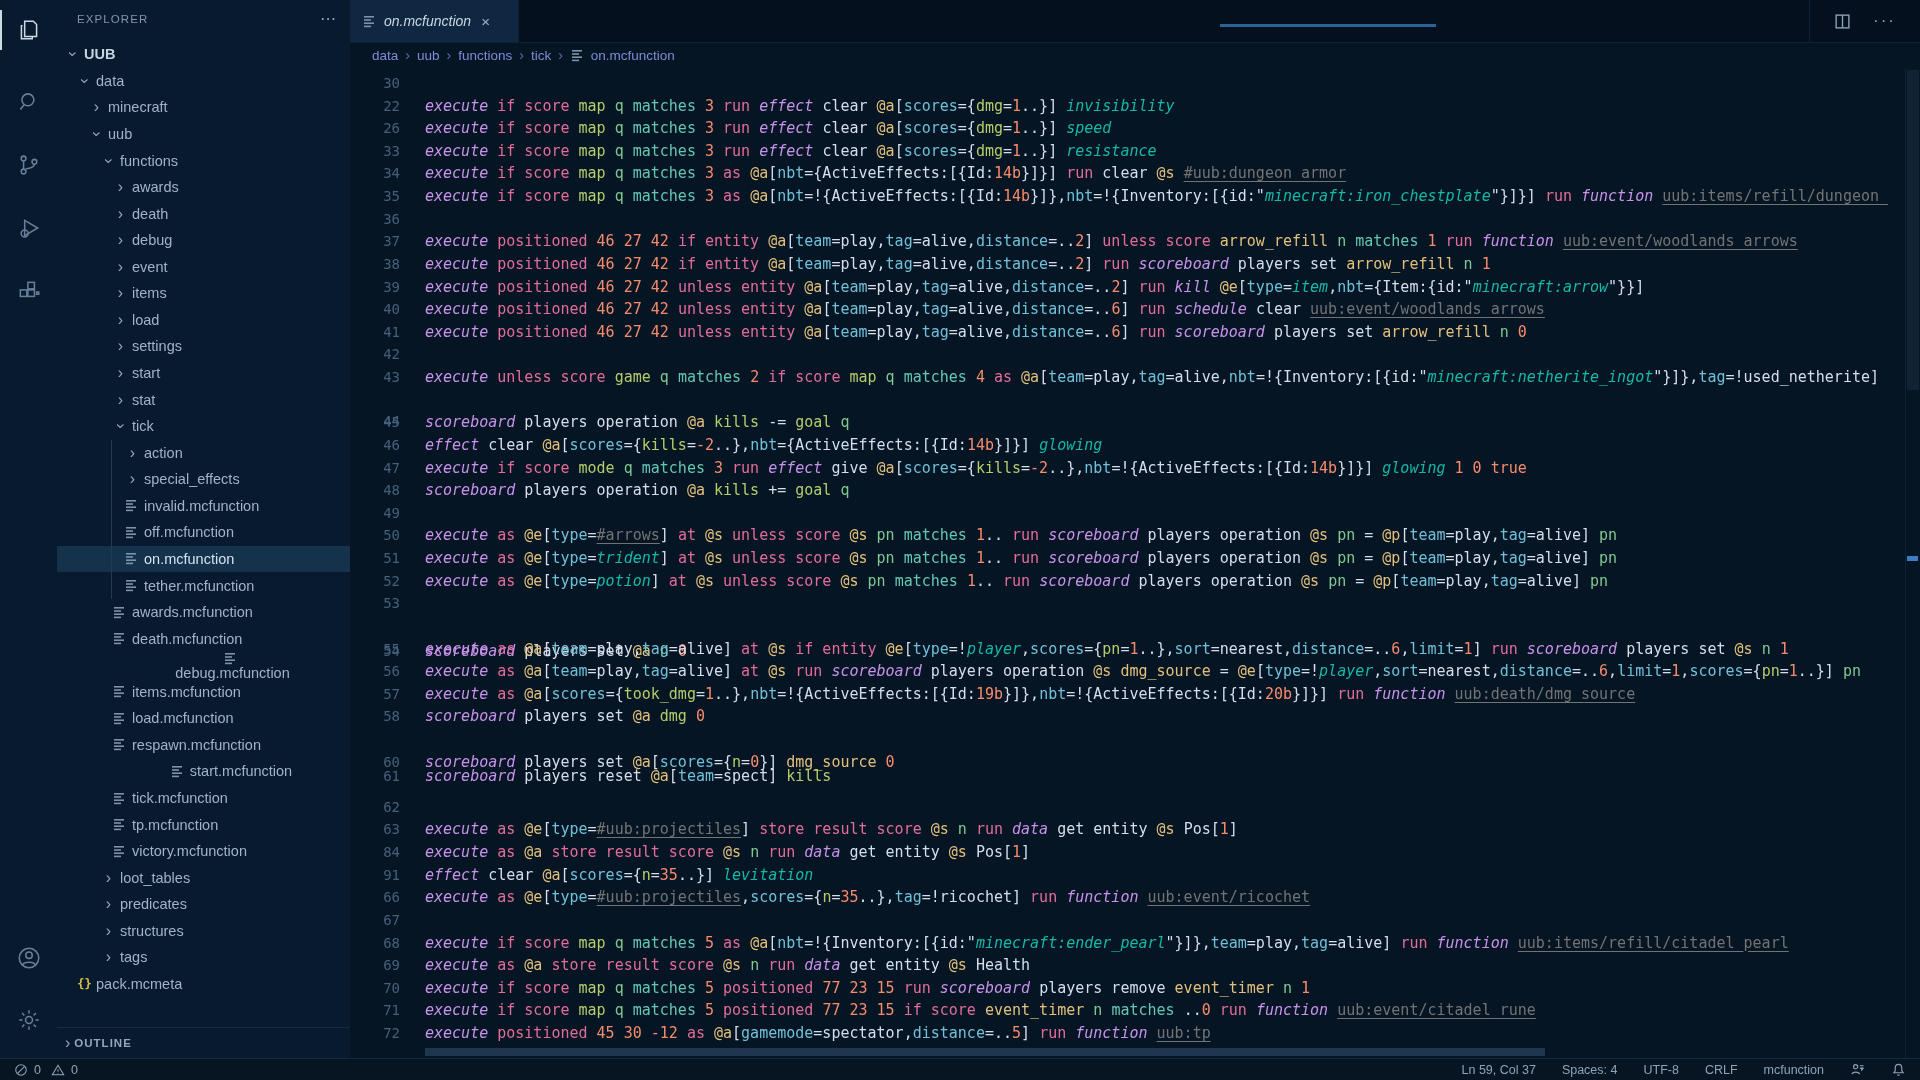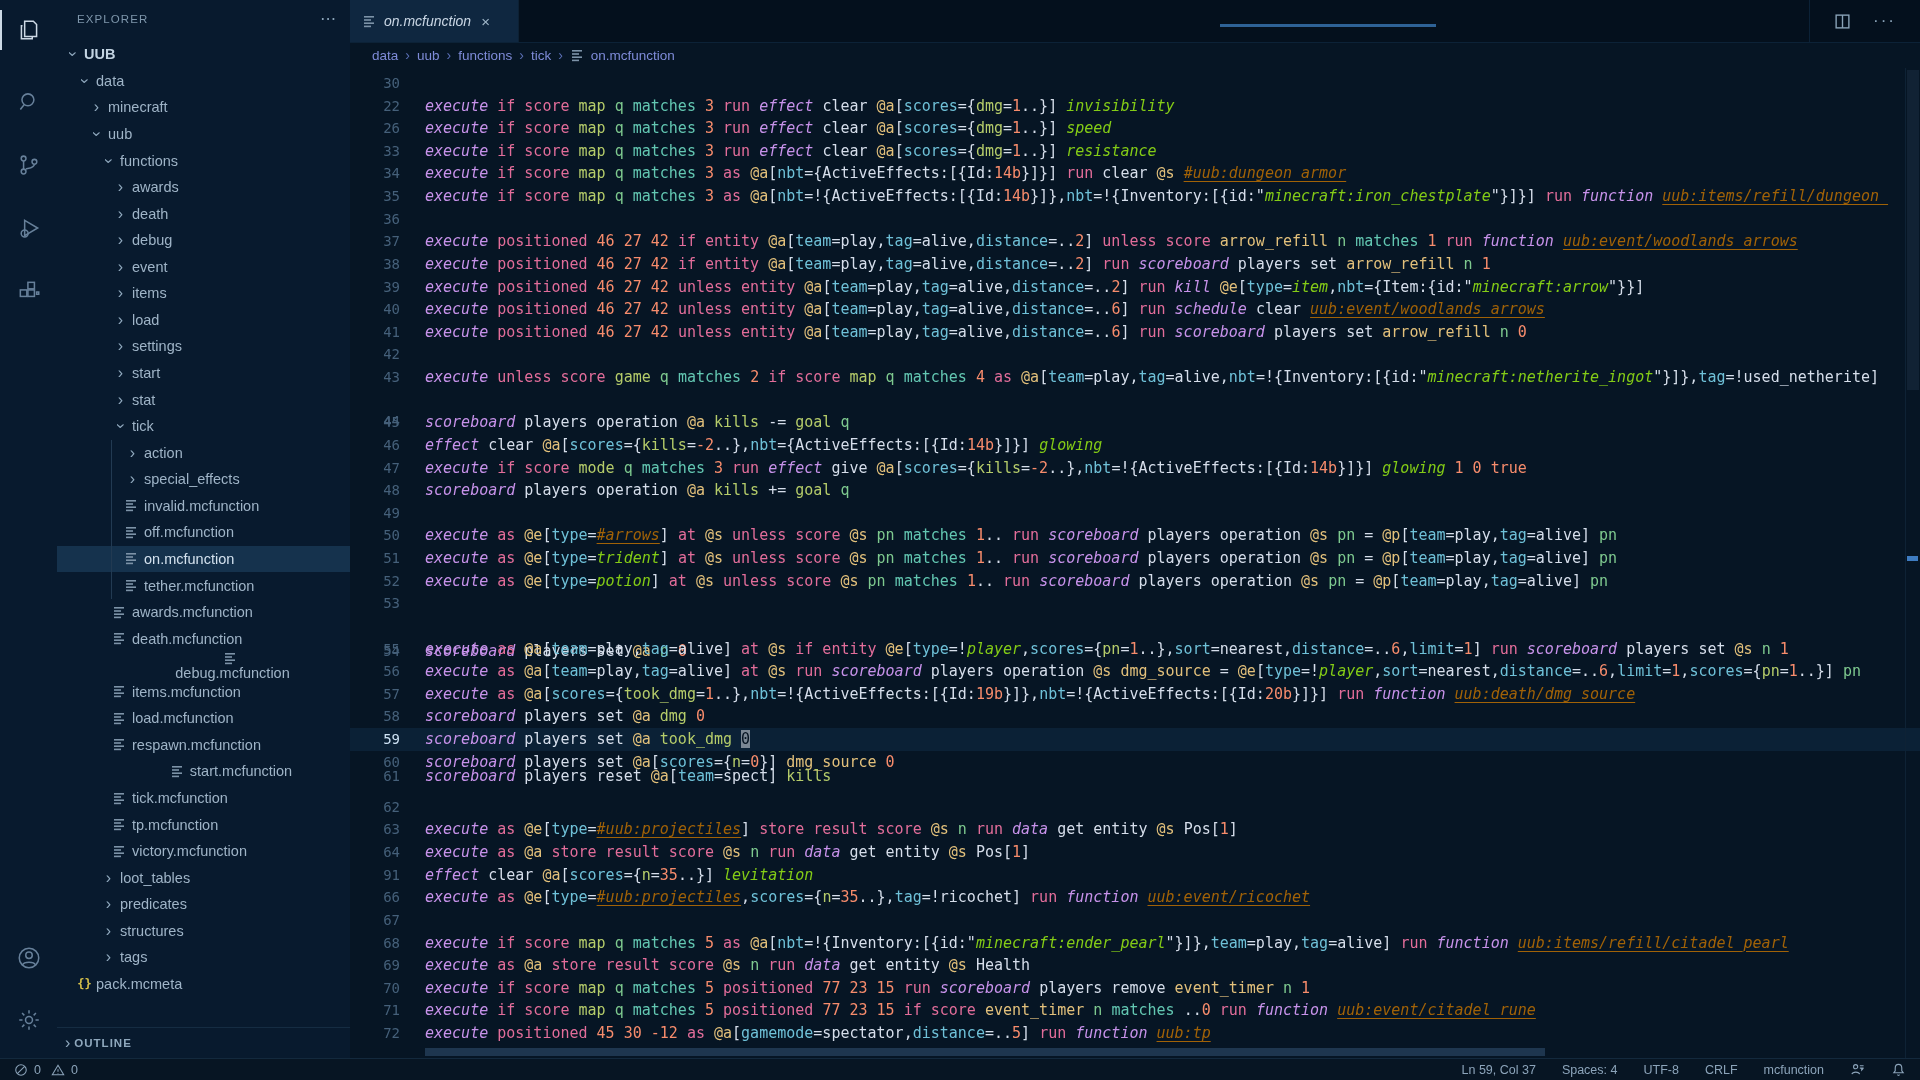--- a/index.html
+++ b/index.html
@@ -53,22 +53,22 @@
   .lc{position:absolute;left:75px;top:0;right:0;white-space:pre;line-height:22.62px;}
   .tk-k{color:#c792ea;font-style:italic;}
   .tk-s{color:#e26d9a;}
   .tk-o{color:#b5cc6a;}
   .tk-g{color:#7ec98f;}
   .tk-c{color:#63c7b2;}
   .tk-n{color:#f78c6c;}
   .tk-e{color:#e2c07b;}
   .tk-q{color:#6fc1d8;}
   .tk-p{color:#d6deeb;}
-  .tk-t{color:#84cc16;font-style:italic;}
-  .tk-l{color:#a16207;font-style:italic;text-decoration:underline;text-underline-offset:3px;}
+  .tk-t{color:#14b8a6;font-style:italic;}
+  .tk-l{color:#737373;text-decoration:underline;text-underline-offset:3px;}
   .cursor{background:#7b8794;color:#041220;}
   
   .hscroll{position:absolute;left:75px;bottom:2px;width:1120px;height:8px;background:rgba(95,140,190,0.28);}
   .vscroll-border{position:absolute;right:14px;top:68px;bottom:0;border-left:1px solid #0e2235;}
   .vscroll-thumb{position:absolute;right:1px;top:70px;width:12px;height:320px;background:rgba(120,160,200,0.10);}
   .cursor-marker{position:absolute;right:2px;top:556px;width:11px;height:5px;background:#3e7cc1;}
   
   .statusbar{position:absolute;left:0;right:0;bottom:0;height:22px;background:#071523;border-top:1px solid #13293d;
              display:flex;align-items:center;font-size:12.5px;color:#8ca4ba;padding:0 14px;box-sizing:border-box;}
   .statusbar svg{stroke:#8ca4ba;fill:none;stroke-width:1.2;}
@@ -647,43 +647,38 @@
         <div class="lc"><span class="tk-k">execute </span><span class="tk-s">as </span><span class="tk-e">@a</span><span class="tk-p">[</span><span class="tk-q">team</span><span class="tk-p">=play,</span><span class="tk-q">tag</span><span class="tk-p">=alive] </span><span class="tk-s">at </span><span class="tk-e">@s </span><span class="tk-s">run </span><span class="tk-k">scoreboard </span><span class="tk-p">players operation </span><span class="tk-e">@s </span><span class="tk-e">dmg_source </span><span class="tk-p">= </span><span class="tk-e">@e</span><span class="tk-p">[</span><span class="tk-q">type</span><span class="tk-p">=!</span><span class="tk-t">player</span><span class="tk-p">,</span><span class="tk-q">sort</span><span class="tk-p">=nearest,</span><span class="tk-q">distance</span><span class="tk-p">=..</span><span class="tk-n">6</span><span class="tk-p">,</span><span class="tk-q">limit</span><span class="tk-p">=</span><span class="tk-n">1</span><span class="tk-p">,</span><span class="tk-q">scores</span><span class="tk-p">={</span><span class="tk-o">pn</span><span class="tk-p">=</span><span class="tk-n">1</span><span class="tk-p">..}] </span><span class="tk-g">pn</span></div>
       </div>
       <div class="line-row" style="top: 614.74px;">
         <div class="ln">57</div>
         <div class="lc"><span class="tk-k">execute </span><span class="tk-s">as </span><span class="tk-e">@a</span><span class="tk-p">[</span><span class="tk-q">scores</span><span class="tk-p">={</span><span class="tk-o">took_dmg</span><span class="tk-p">=</span><span class="tk-n">1</span><span class="tk-p">..},</span><span class="tk-q">nbt</span><span class="tk-p">=!{ActiveEffects:[{Id:</span><span class="tk-n">19b</span><span class="tk-p">}]},</span><span class="tk-q">nbt</span><span class="tk-p">=!{ActiveEffects:[{Id:</span><span class="tk-n">20b</span><span class="tk-p">}]}] </span><span class="tk-s">run </span><span class="tk-k">function </span><span class="tk-l">uub:death/dmg_source</span></div>
       </div>
       <div class="line-row" style="top: 637.36px;">
         <div class="ln">58</div>
         <div class="lc"><span class="tk-k">scoreboard </span><span class="tk-p">players set </span><span class="tk-e">@a </span><span class="tk-o">dmg </span><span class="tk-n">0</span></div>
       </div>
-      <div class="line-row current" style="top: 659.98px;">
-        <div class="cur-line-bg"></div>
-        <div class="ln">59</div>
-        <div class="lc"><span class="tk-k">scoreboard </span><span class="tk-p">players set </span><span class="tk-e">@a </span><span class="tk-o">took_dmg </span><span class="tk-n cursor">0</span></div>
-      </div>
       <div class="line-row" style="top: 682.6px;">
         <div class="ln">60</div>
         <div class="lc"><span class="tk-k">scoreboard </span><span class="tk-p">players set </span><span class="tk-e">@a</span><span class="tk-p">[</span><span class="tk-q">scores</span><span class="tk-p">={</span><span class="tk-o">n</span><span class="tk-p">=</span><span class="tk-n">0</span><span class="tk-p">}] </span><span class="tk-e">dmg_source </span><span class="tk-n">0</span></div>
       </div>
       <div class="line-row" style="top: 697px;">
         <div class="ln">61</div>
         <div class="lc"><span class="tk-k">scoreboard </span><span class="tk-p">players reset </span><span class="tk-e">@a</span><span class="tk-p">[</span><span class="tk-q">team</span><span class="tk-p">=spect] </span><span class="tk-o">kills</span></div>
       </div>
       <div class="line-row" style="top: 727.84px;">
         <div class="ln">62</div>
         <div class="lc"></div>
       </div>
       <div class="line-row" style="top: 750.46px;">
         <div class="ln">63</div>
         <div class="lc"><span class="tk-k">execute </span><span class="tk-s">as </span><span class="tk-e">@e</span><span class="tk-p">[</span><span class="tk-q">type</span><span class="tk-p">=</span><span class="tk-l">#uub:projectiles</span><span class="tk-p">] </span><span class="tk-s">store result score </span><span class="tk-e">@s </span><span class="tk-g">n </span><span class="tk-s">run </span><span class="tk-k">data </span><span class="tk-p">get entity </span><span class="tk-e">@s </span><span class="tk-p">Pos[</span><span class="tk-n">1</span><span class="tk-p">]</span></div>
       </div>
       <div class="line-row" style="top: 773.08px;">
-        <div class="ln">64</div>
+        <div class="ln">84</div>
         <div class="lc"><span class="tk-k">execute </span><span class="tk-s">as </span><span class="tk-e">@a </span><span class="tk-s">store result score </span><span class="tk-e">@s </span><span class="tk-g">n </span><span class="tk-s">run </span><span class="tk-k">data </span><span class="tk-p">get entity </span><span class="tk-e">@s </span><span class="tk-p">Pos[</span><span class="tk-n">1</span><span class="tk-p">]</span></div>
       </div>
       <div class="line-row" style="top: 795.7px;">
         <div class="ln">91</div>
         <div class="lc"><span class="tk-k">effect </span><span class="tk-p">clear </span><span class="tk-e">@a</span><span class="tk-p">[</span><span class="tk-q">scores</span><span class="tk-p">={</span><span class="tk-o">n</span><span class="tk-p">=</span><span class="tk-n">35</span><span class="tk-p">..}] </span><span class="tk-t">levitation</span></div>
       </div>
       <div class="line-row" style="top: 818.32px;">
         <div class="ln">66</div>
         <div class="lc"><span class="tk-k">execute </span><span class="tk-s">as </span><span class="tk-e">@e</span><span class="tk-p">[</span><span class="tk-q">type</span><span class="tk-p">=</span><span class="tk-l">#uub:projectiles</span><span class="tk-p">,</span><span class="tk-q">scores</span><span class="tk-p">={</span><span class="tk-o">n</span><span class="tk-p">=</span><span class="tk-n">35</span><span class="tk-p">..},</span><span class="tk-q">tag</span><span class="tk-p">=!ricochet] </span><span class="tk-s">run </span><span class="tk-k">function </span><span class="tk-l">uub:event/ricochet</span></div>
       </div>

